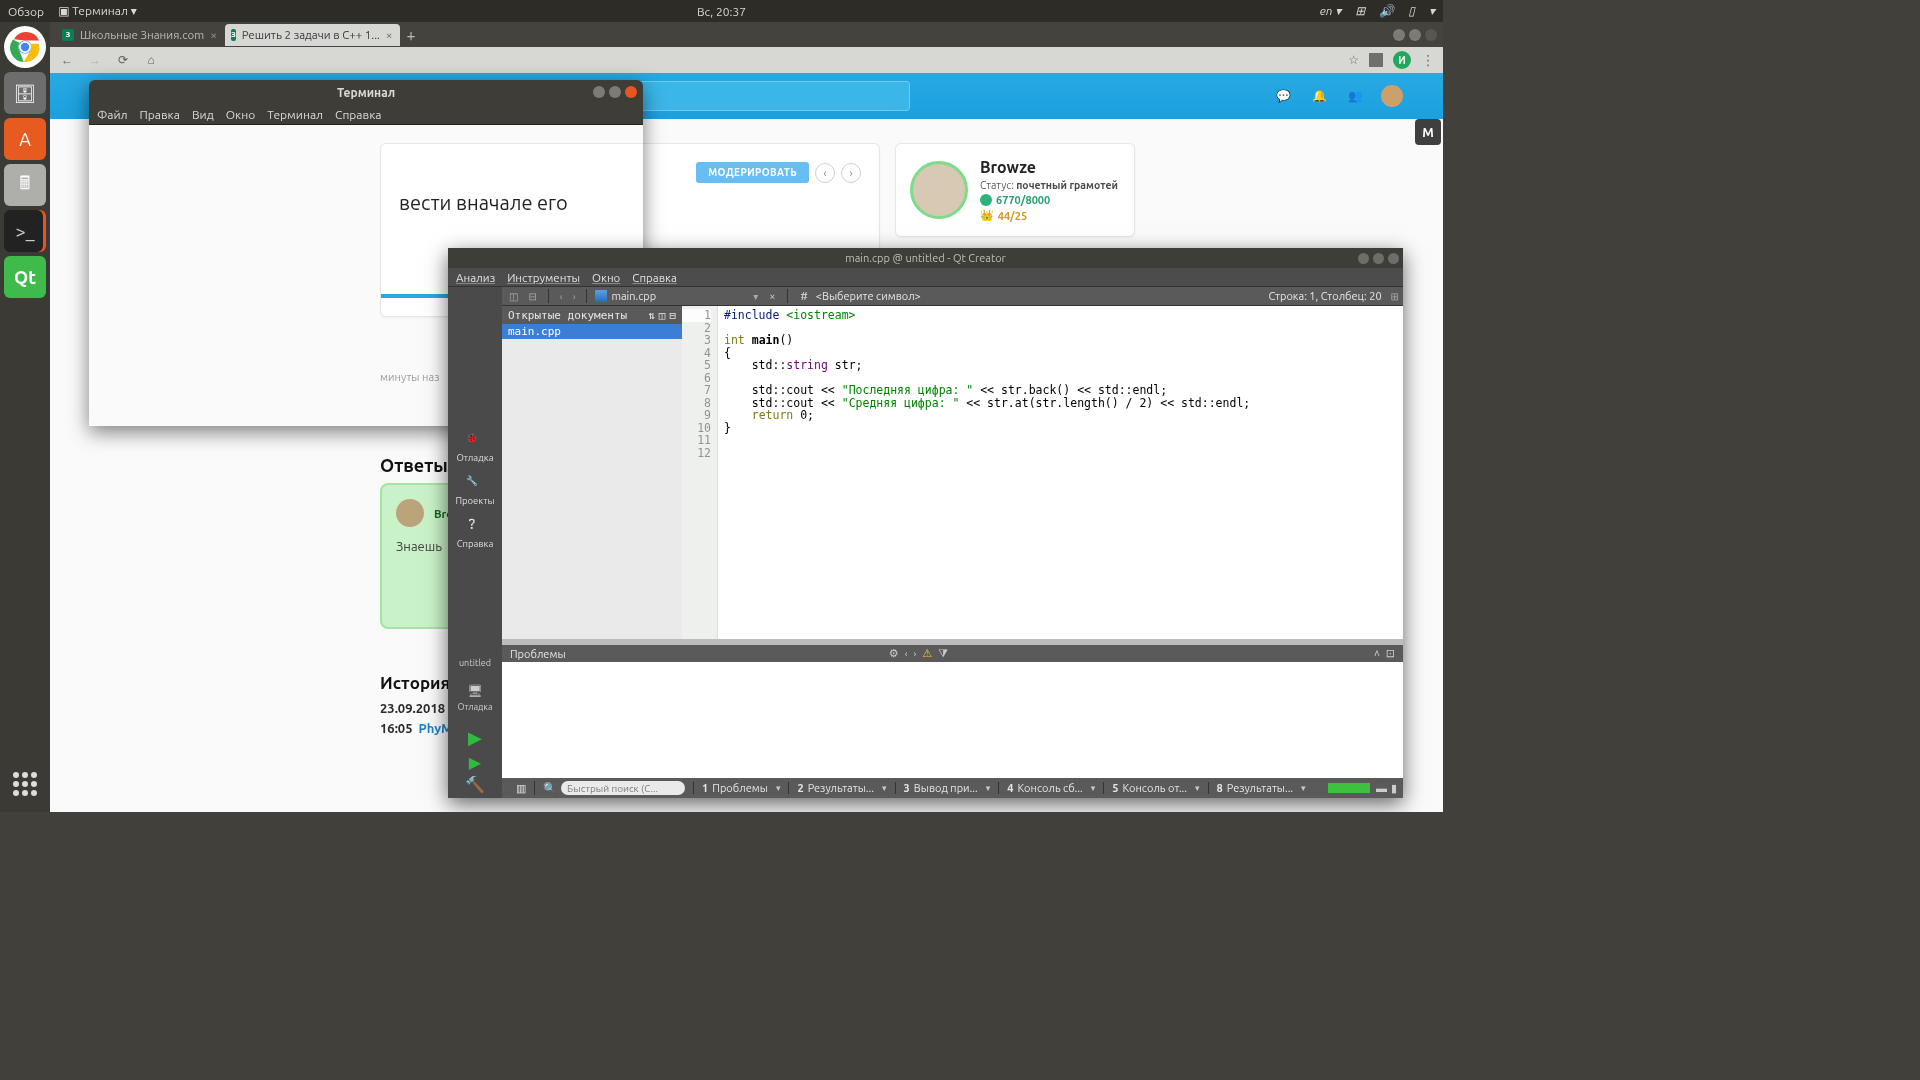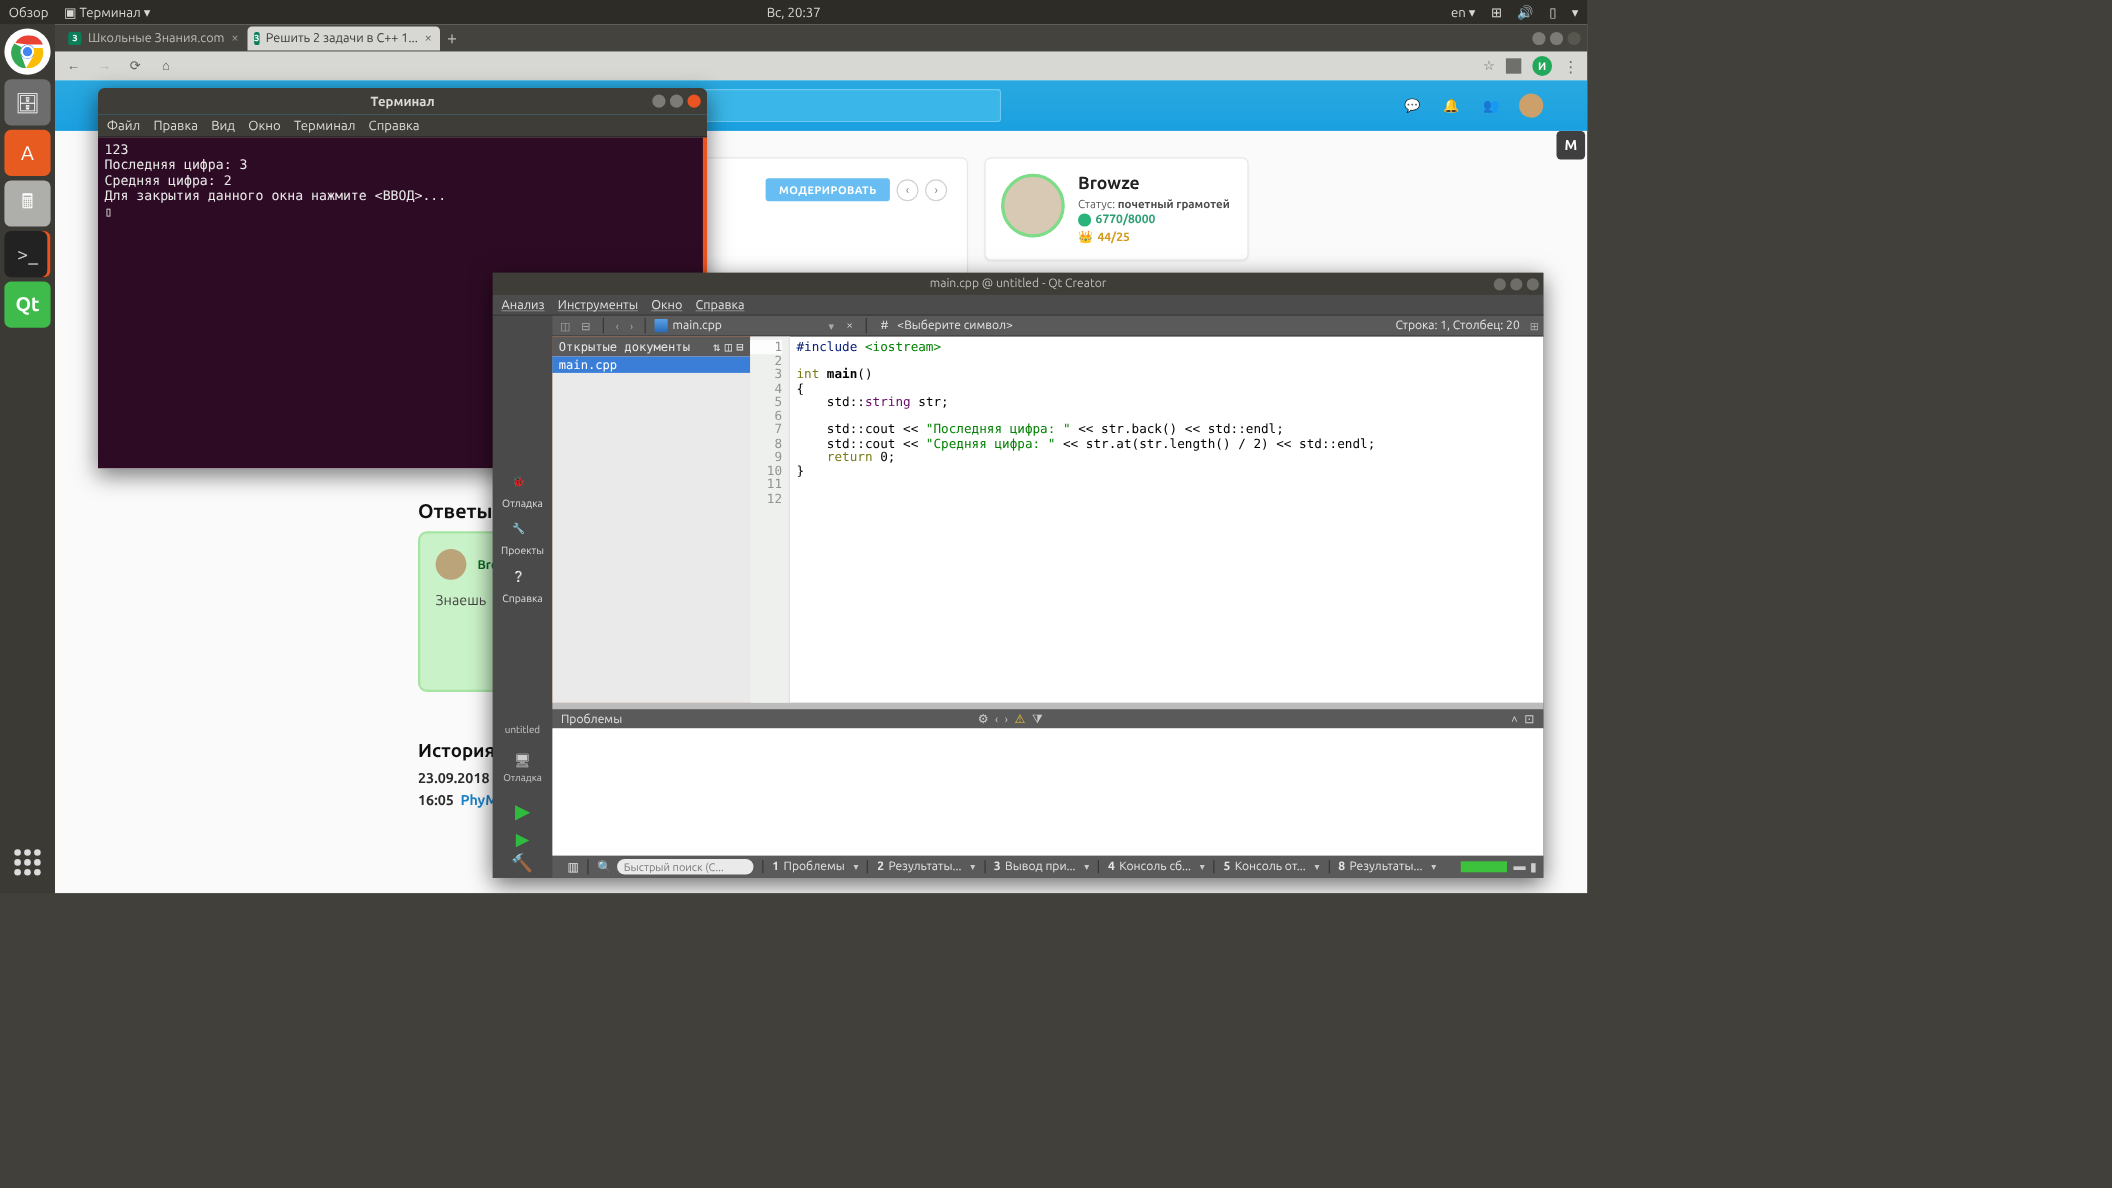--- a/index.html
+++ b/index.html
@@ -17,21 +17,21 @@
   height: 22px;
   background: #2e2c27;
   color: #d9d8d3;
   display: flex;
   align-items: center;
   padding: 0 8px;
   font-size: 12px;
 }
 .topbar .left { display: flex; gap: 14px; align-items: center; }
 .topbar .center { position: absolute; left: 50%; transform: translateX(-50%); }
-.topbar .right { margin-left: auto; display: flex; gap: 14px; align-items: center; }
+.topbar .right { margin-left: auto; display: flex; gap: 14px; align-items: center; font-style: italic; }
 
 .dock {
   position: absolute;
   left: 0; top: 22px; bottom: 0;
   width: 50px;
   background: #3b3a34;
   display: flex;
   flex-direction: column;
   align-items: center;
   padding-top: 4px;
@@ -112,21 +112,21 @@
 
 .cards-area { position:absolute; left:330px; top:70px; right:20px; }
 .card {
   background:#fff; border:1px solid #e7e7e7; border-radius:6px;
   box-shadow:0 1px 2px rgba(0,0,0,0.05);
 }
 .q-card { position:absolute; left:0; top:0; width:500px; padding:18px 18px; }
 .mod-btn { background:#68bef3; color:#fff; padding:5px 12px; border-radius:3px; font-size:10px; font-weight:700;letter-spacing:.4px;}
 .pager-circle { width:20px;height:20px;border:1px solid #d0d0d0;border-radius:50%;display:inline-flex;align-items:center;justify-content:center;font-size:11px;color:#888;}
 .q-title { font-size:20px; color:#1f1f1f; margin-top:8px;}
-.side-card { position:absolute; left:515px; top:0; width:240px; padding:14px; display:flex; gap:12px;}
+.side-card { position:absolute; left:515px; top:0; width:240px; padding:14px; display:flex; gap:12px;align-items:center;}
 .side-avatar{ width:58px;height:58px;border-radius:50%;background:#d7c9b3;border:3px solid #7ddc87;}
 .side-name{font-size:16px;font-weight:700;color:#222;}
 .side-status{font-size:10.5px;color:#5a5a5a;}
 .side-stat{font-size:11px;color:#2b9e72;font-weight:700;display:flex;align-items:center;gap:4px;}
 
 .answers-h { position:absolute; left:0; top:312px; font-size:18px; font-weight:700; color:#111;}
 .answer-card{ position:absolute; left:0; top:340px; width:500px; background:#caf2c8; border:2px solid #a6e4a3; border-radius:8px; padding:14px;}
 .answer-card .head{display:flex;gap:10px;align-items:center;}
 .answer-card .av2{width:28px;height:28px;border-radius:50%;background:#bba37a;}
 .answer-card .nm{font-weight:700;color:#0b6524;font-size:11.5px;}
@@ -413,25 +413,20 @@
     </div>
   </div>
   <div class="term-menubar">
     <span>Файл</span>
     <span>Правка</span>
     <span>Вид</span>
     <span>Окно</span>
     <span>Терминал</span>
     <span>Справка</span>
   </div>
-  <div class="term-body"><span>123</span>
-<span>Последняя цифра: 3</span>
-<span>Средняя цифра: 2</span>
-<span>Для закрытия данного окна нажмите &lt;ВВОД&gt;...</span>
-<span>▯</span></div>
 </div>
 
 <div class="qt-win">
   <div class="qt-titlebar">
     <span class="qt-title">main.cpp @ untitled - Qt Creator</span>
     <div class="qt-win-ctrl">
       <span class="qc"></span>
       <span class="qc"></span>
       <span class="qc"></span>
     </div>

